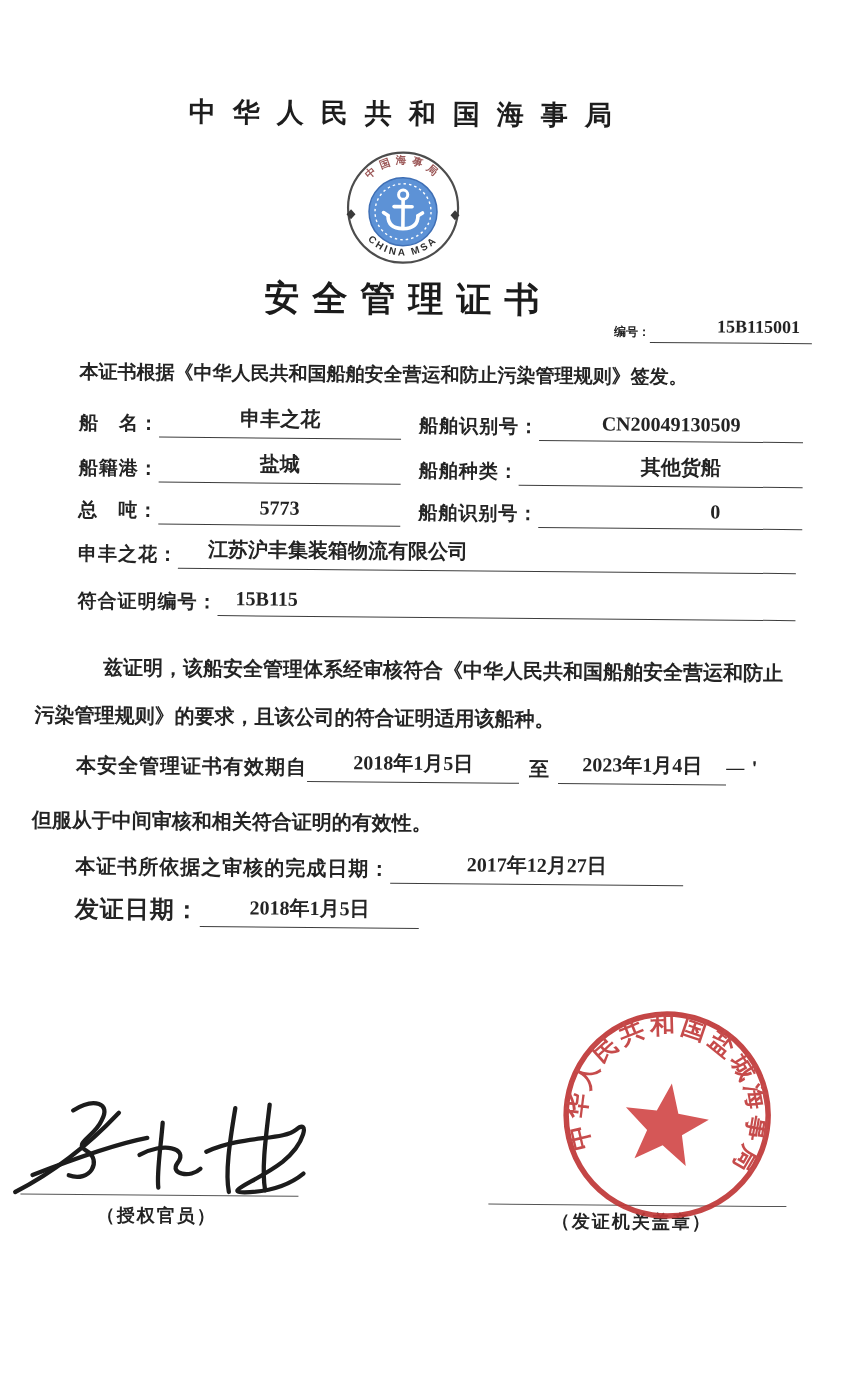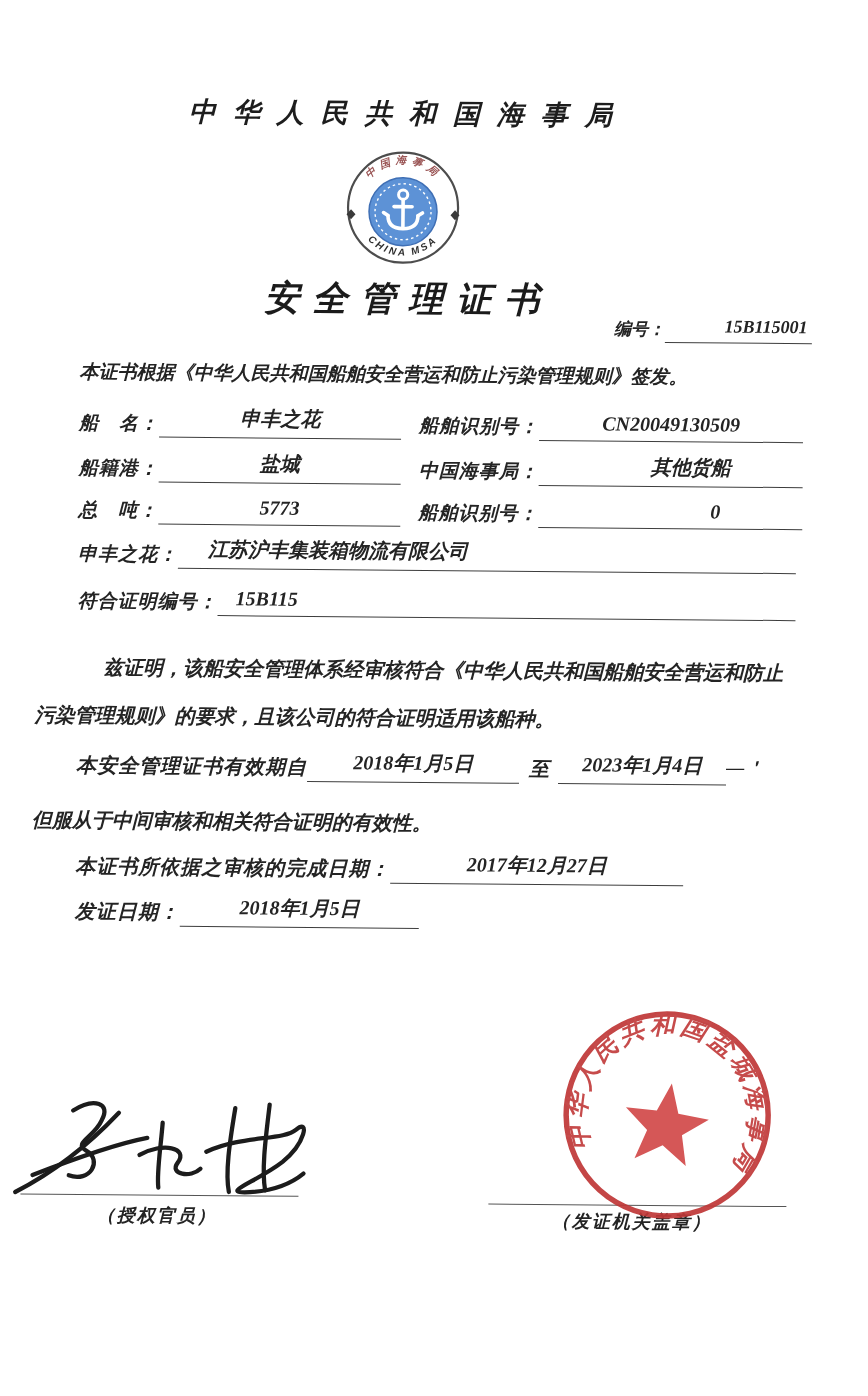--- a/index.html
+++ b/index.html
@@ -1,34 +1,34 @@
 <!DOCTYPE html>
 <html><head>
 <meta charset="utf-8">
 <style>
   html,body{margin:0;padding:0;background:#e8e8e8;}
   #page{
     position:relative;width:868px;height:1396px;background:#ffffff;
     font-family:"Liberation Serif","DejaVu Serif",serif;color:#242424;
-    overflow:hidden;margin:0 auto;font-style:italic;
+    overflow:hidden;margin:0 auto;
   }
   #sheet{position:absolute;inset:0;transform:rotate(0.5deg);transform-origin:50% 40%;}
   .abs{position:absolute;}
   
   .header-title{
     left:0;top:96px;width:810px;text-align:center;
     font-size:27px;font-weight:bold;letter-spacing:17px;color:#1d1d1d;
   }
   .cert-title{
     left:0;top:276px;width:812px;text-align:center;
     font-size:35px;font-weight:bold;letter-spacing:13px;color:#1b1b1b;
   }
   
   .numrow{left:612px;top:314px;width:198px;display:flex;align-items:flex-end;}
-  .numrow .nlabel{font-size:17px;font-weight:bold;white-space:nowrap;padding-bottom:2px;}
+  .numrow .nlabel{font-size:12px;font-weight:bold;white-space:nowrap;padding-bottom:2px;}
   .numrow .uline{font-size:18px;}
   
   .frow{display:flex;align-items:flex-end;height:38px;}
   .flabel{font-weight:bold;font-size:19px;white-space:nowrap;padding-bottom:1px;letter-spacing:1px;}
   .uline{
     flex:1;border-bottom:1.6px solid #3d3d3d;text-align:center;
     font-weight:bold;font-size:20px;padding-bottom:5px;white-space:nowrap;overflow:visible;
   }
   .uline.leftv{text-align:left;padding-left:30px;}
   .uline.rightv{text-align:center;padding-left:70px;}
@@ -89,21 +89,21 @@
   <div class="abs frow" style="left:418px;top:402px;width:384px;">
     <span class="flabel">船舶识别号：</span>
     <span class="uline">CN20049130509</span>
   </div>
 
   <div class="abs frow" style="left:78px;top:447px;width:322px;">
     <span class="flabel">船籍港：</span>
     <span class="uline">盐城</span>
   </div>
   <div class="abs frow" style="left:418px;top:447px;width:384px;">
-    <span class="flabel">中国海事局：</span>
+    <span class="flabel">船舶种类：</span>
     <span class="uline" style="padding-left:40px;">其他货船</span>
   </div>
 
   <div class="abs frow" style="left:78px;top:489px;width:322px;">
     <span class="flabel">总　吨：</span>
     <span class="uline">5773</span>
   </div>
   <div class="abs frow" style="left:418px;top:489px;width:384px;">
     <span class="flabel">船舶识别号：</span>
     <span class="uline" style="padding-left:90px;">0</span>
@@ -130,21 +130,21 @@
     <span class="flabel" style="font-size:18px;padding-bottom:6px;">—＇</span>
   </div>
   <div class="abs para" style="left:34px;top:808px;width:800px;">但服从于中间审核和相关符合证明的有效性。</div>
 
   <div class="abs frow" style="left:78px;top:846px;width:608px;">
     <span class="flabel" style="font-size:20px;">本证书所依据之审核的完成日期：</span>
     <span class="uline">2017年12月27日</span>
   </div>
 
   <div class="abs frow" style="left:78px;top:891px;width:344px;">
-    <span class="flabel" style="font-size:20px;">发证日期：</span>
+    <span class="flabel" style="font-size:24px;">发证日期：</span>
     <span class="uline">2018年1月5日</span>
   </div>
 
   <div class="abs" style="left:0px;top:1085px;">
     <svg width="320" height="124" viewBox="0 0 320 130" fill="none" stroke="#1c1c1c" stroke-width="4.5" stroke-linecap="round">
       <path d="M14 116 C 60 92 96 60 122 32"></path>
       <path d="M74 30 C 96 16 114 22 104 40 C 96 58 74 64 88 72 C 106 82 92 106 70 98"></path>
       <path d="M32 98 C 82 78 122 64 152 58"></path>
       <path d="M168 42 C 166 70 162 94 164 110"></path>
       <path d="M144 76 C 168 62 196 68 184 84 C 175 96 198 100 208 90"></path>

